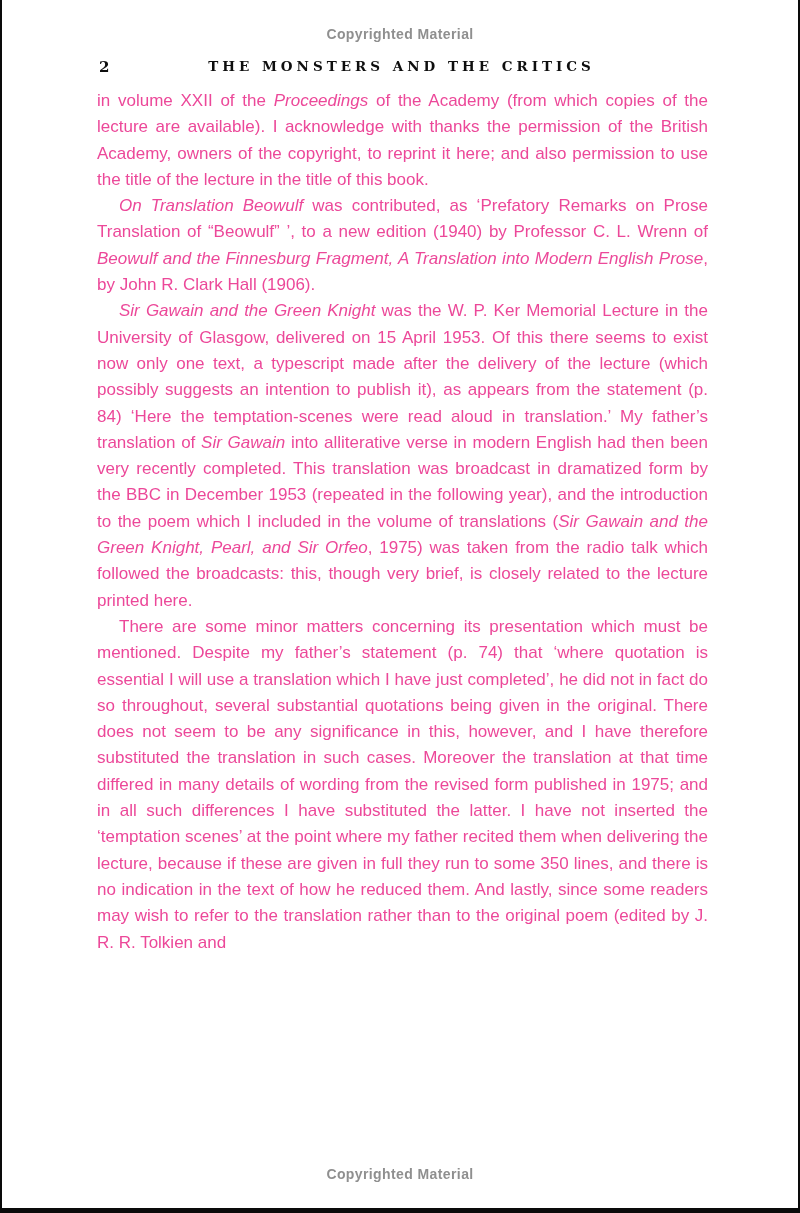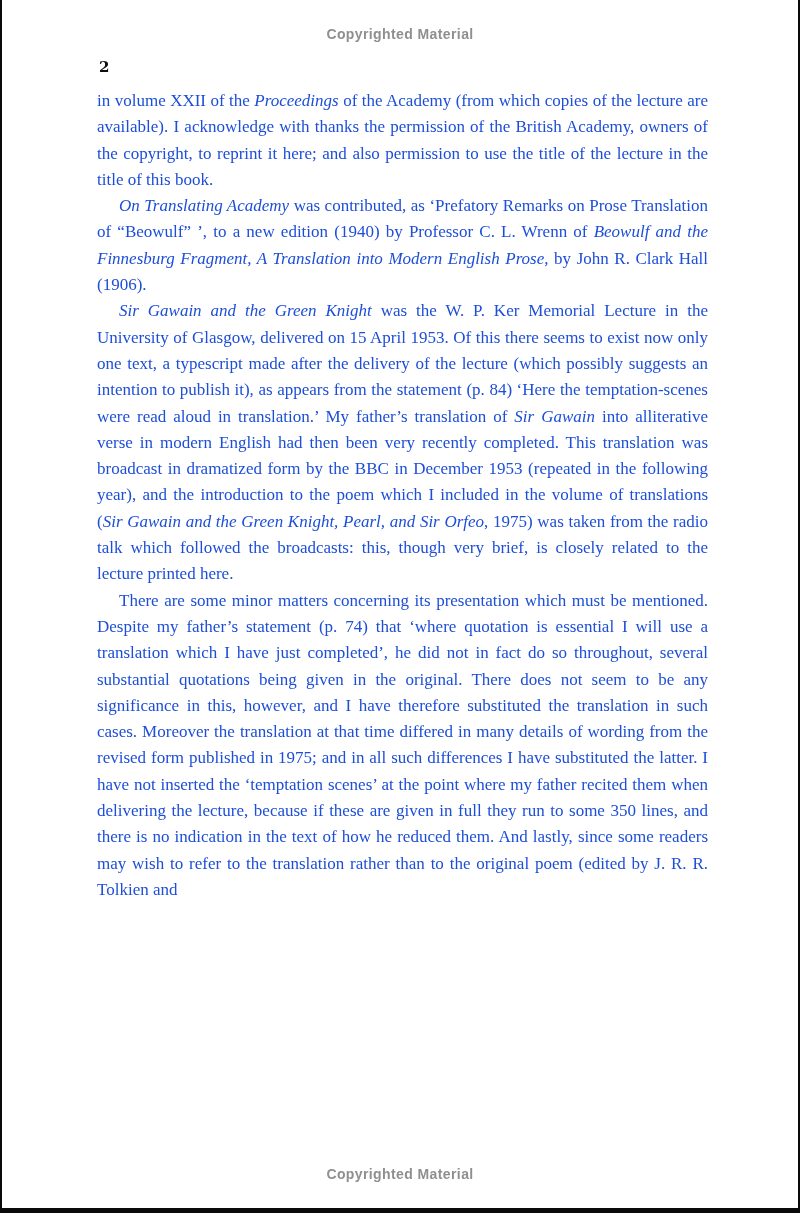--- a/index.html
+++ b/index.html
@@ -54,24 +54,24 @@
     font-size: 13.5px;
     font-weight: bold;
     letter-spacing: 4px;
     white-space: nowrap;
   }
   .body-text {
     position: absolute;
     top: 88px;
     left: 95px;
     width: 611px;
-    font-family: Liberation Serif, serif;
+    font-family: Liberation Sans, sans-serif;
     font-size: 17px;
     line-height: 26.3px;
-    color: #1d4ed8;
+    color: #ec4899;
     text-align: justify;
   }
   .body-text p {
     margin: 0;
   }
   .body-text p.indent {
     text-indent: 22px;
   }
   .body-text i {
     font-style: italic;
@@ -79,24 +79,25 @@
 </style>
 </head>
 <body>
 
 <div class="page">
 
   <div class="copyright top">Copyrighted Material</div>
 
   <div class="page-header">
     <span class="page-number">2</span>
+    <span class="running-title">THE MONSTERS AND THE CRITICS</span>
   </div>
 
   <div class="body-text">
       <p class=""><span>in volume XXII of the </span><i>Proceedings</i><span> of the Academy (from which copies of the lecture are available). I acknowledge with thanks the permission of the British Academy, owners of the copyright, to reprint it here; and also permission to use the title of the lecture in the title of this book.</span></p>
-      <p class="indent"><i>On Translating Academy</i><span> was contributed, as ‘Prefatory Remarks on Prose Translation of “Beowulf” ’, to a new edition (1940) by Professor C. L. Wrenn of </span><i>Beowulf and the Finnesburg Fragment, A Translation into Modern English Prose</i><span>, by John R. Clark Hall (1906).</span></p>
+      <p class="indent"><i>On Translation Beowulf</i><span> was contributed, as ‘Prefatory Remarks on Prose Translation of “Beowulf” ’, to a new edition (1940) by Professor C. L. Wrenn of </span><i>Beowulf and the Finnesburg Fragment, A Translation into Modern English Prose</i><span>, by John R. Clark Hall (1906).</span></p>
       <p class="indent"><i>Sir Gawain and the Green Knight</i><span> was the W. P. Ker Memorial Lecture in the University of Glasgow, delivered on 15 April 1953. Of this there seems to exist now only one text, a typescript made after the delivery of the lecture (which possibly suggests an intention to publish it), as appears from the statement (p. 84) ‘Here the temptation-scenes were read aloud in translation.’ My father’s translation of </span><i>Sir Gawain</i><span> into alliterative verse in modern English had then been very recently completed. This translation was broadcast in dramatized form by the BBC in December 1953 (repeated in the following year), and the introduction to the poem which I included in the volume of translations (</span><i>Sir Gawain and the Green Knight, Pearl, and Sir Orfeo</i><span>, 1975) was taken from the radio talk which followed the broadcasts: this, though very brief, is closely related to the lecture printed here.</span></p>
       <p class="indent"><span>There are some minor matters concerning its presentation which must be mentioned. Despite my father’s statement (p. 74) that ‘where quotation is essential I will use a translation which I have just completed’, he did not in fact do so throughout, several substantial quotations being given in the original. There does not seem to be any significance in this, however, and I have therefore substituted the translation in such cases. Moreover the translation at that time differed in many details of wording from the revised form published in 1975; and in all such differences I have substituted the latter. I have not inserted the ‘temptation scenes’ at the point where my father recited them when delivering the lecture, because if these are given in full they run to some 350 lines, and there is no indication in the text of how he reduced them. And lastly, since some readers may wish to refer to the translation rather than to the original poem (edited by J. R. R. Tolkien and</span></p>
     </div>
 
   <div class="copyright bottom">Copyrighted Material</div>
 
 </div>
 
 </body></html>

